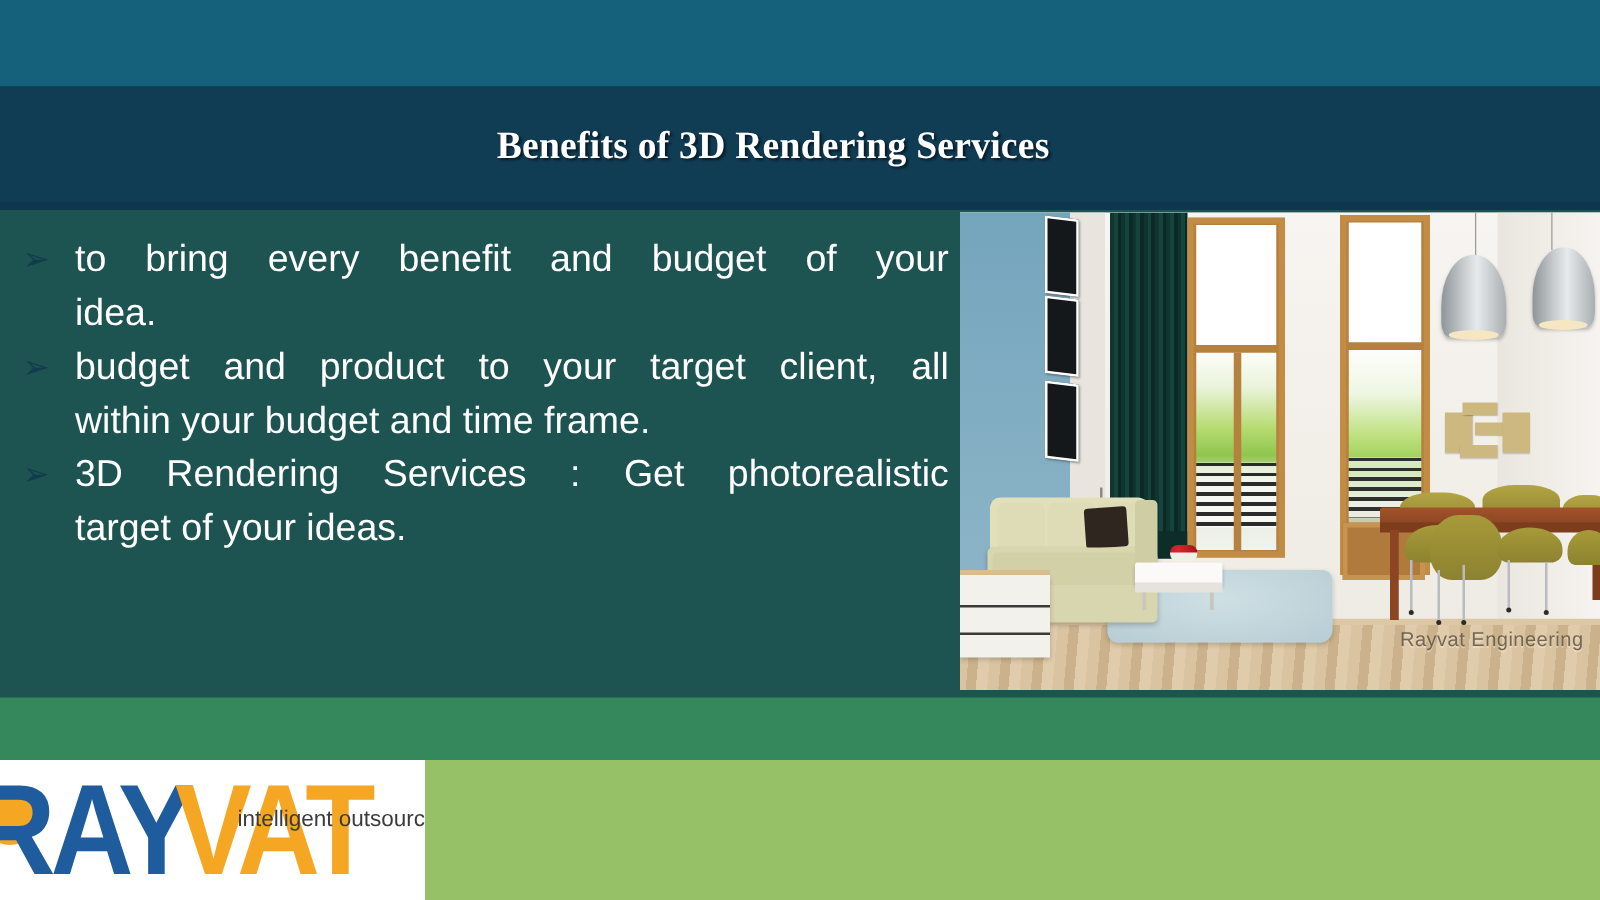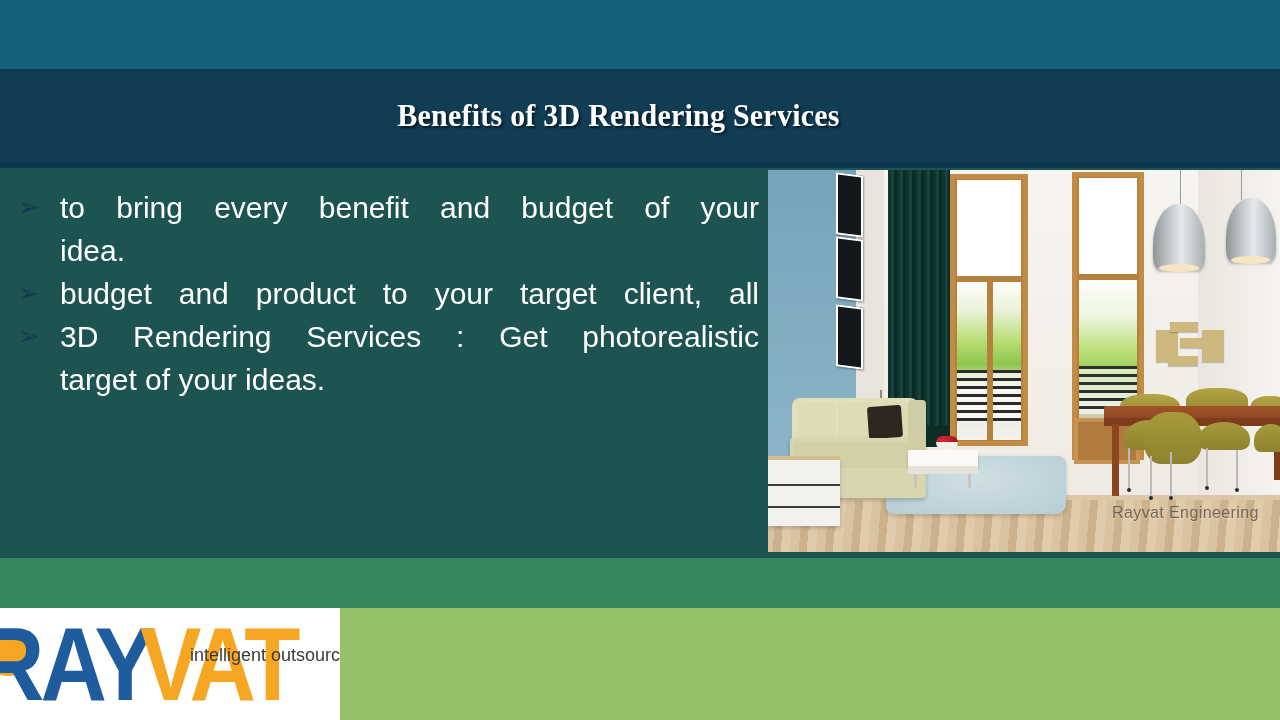--- a/index.html
+++ b/index.html
@@ -196,21 +196,21 @@
   .dt-top2 { left:336px; top:248px; width:182px; height:8px; background:#7d3d1d; }
   .dt-leg1 { left:344px; top:254px; width:7px; height:72px; background:#8c4522; }
   .dt-leg2 { left:506px; top:254px; width:7px; height:56px; background:#7d3d1d; }
 
   .chair-seat { background:linear-gradient(180deg,#a79a3a,#8d8230); border-radius:50% 50% 18% 18%/60% 60% 30% 30%; }
   .chair-back { background:linear-gradient(180deg,#b3a545,#978b33); border-radius:42% 42% 8% 8%/55% 55% 18% 18%; }
   .chair-leg { background:#b9bcbf; width:2px; }
   .chair-foot { background:#2b2b2b; width:4px; height:4px; border-radius:50%; }
 
   .watermark {
-    position:absolute; left:344px; top:334px;
+    position:absolute; left:352px; top:334px;
     font-size:16px; color:rgba(80,66,52,.75);
     font-family:"Liberation Sans", sans-serif;
     letter-spacing:.4px;
     text-shadow:0 1px 0 rgba(255,255,255,.3);
   }
 
   
   .logo-box {
     position:absolute; left:0; top:608px; width:340px; height:112px;
     background:#ffffff; overflow:hidden;
@@ -276,20 +276,21 @@
         <span class="line j">
             <span>budget</span>
             <span>and</span>
             <span>product</span>
             <span>to</span>
             <span>your</span>
             <span>target</span>
             <span>client,</span>
             <span>all</span>
           </span>
+        <span class="line">within your budget and time frame.</span>
       </div>
     </div>
 
     <div class="bullet-row">
       <div class="bullet-mark">➢</div>
       <div class="bullet-text">
         <span class="line j">
             <span>3D</span>
             <span>Rendering</span>
             <span>Services</span>

